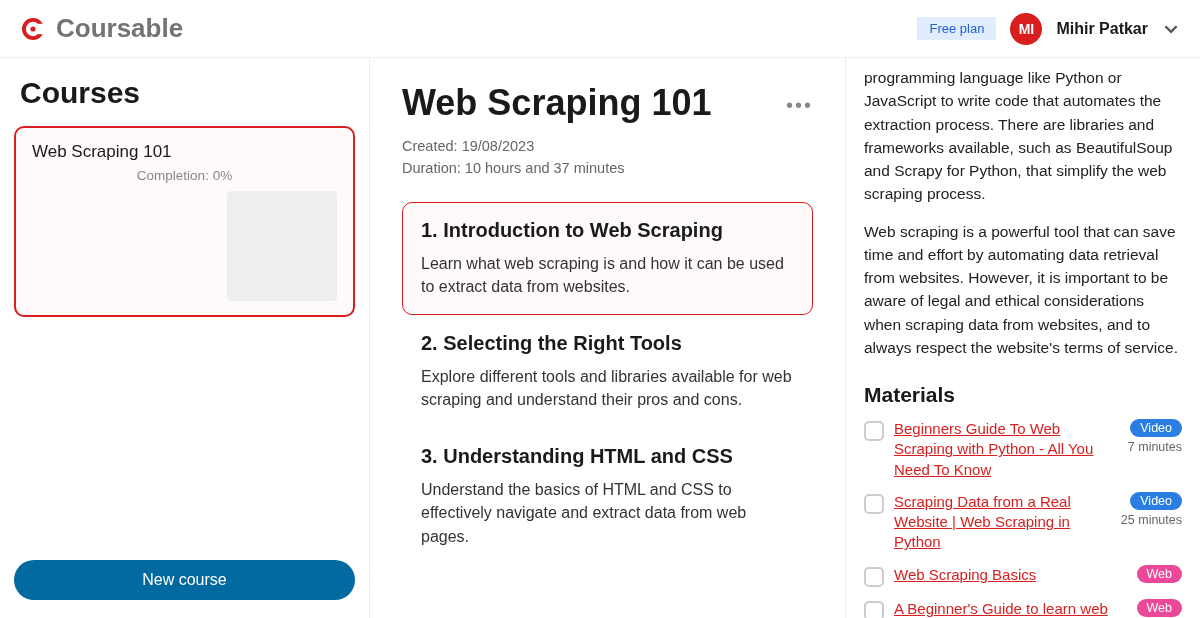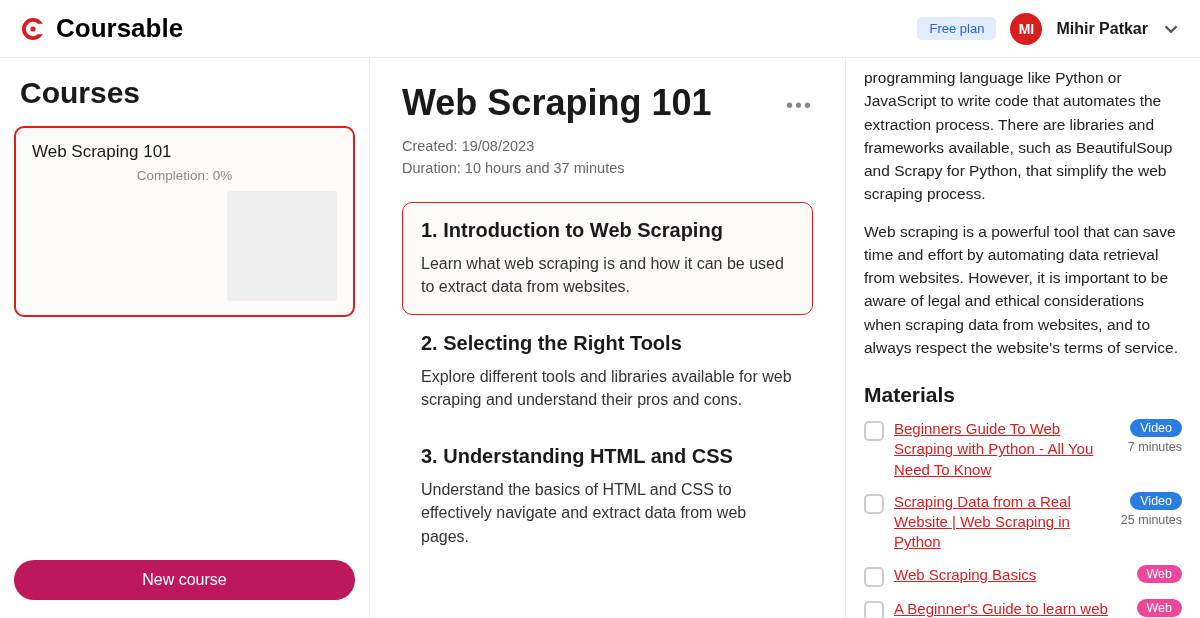--- a/index.html
+++ b/index.html
@@ -20,33 +20,33 @@
   }
   .logo-wrap {
     display: flex;
     align-items: center;
     gap: 10px;
   }
   .logo-svg { width: 26px; height: 26px; }
   .brand {
     font-size: 26px;
     font-weight: 700;
-    color: #000000;
+    color: #737373;
   }
   .header-right {
     margin-left: auto;
     display: flex;
     align-items: center;
     gap: 14px;
   }
   .plan-badge {
     background: #e1ecff;
     color: #2462d1;
     padding: 4px 12px;
-    border-radius: 5px;
+    border-radius: 0;
     font-size: 13px;
     font-weight: 500;
   }
   .avatar {
     width: 32px; height: 32px;
     background: #d81e1e;
     border-radius: 50%;
     color:#fff;
     font-weight:600;
     font-size:14px;
@@ -84,21 +84,21 @@
     flex:1;
     height:6px;
     background:#eee;
     border-radius:4px;
     margin-left:auto;
     width:110px;
     flex:0 0 110px;
   }
   .new-course-btn {
     margin-top:auto;
-    background:#be185d;
+    background:#0369a1;
     color:#fff;
     border:none;
     border-radius:22px;
     padding:11px 0;
     font-size:16px;
     font-weight:500;
     cursor:pointer;
     text-align:center;
   }
   .center {

